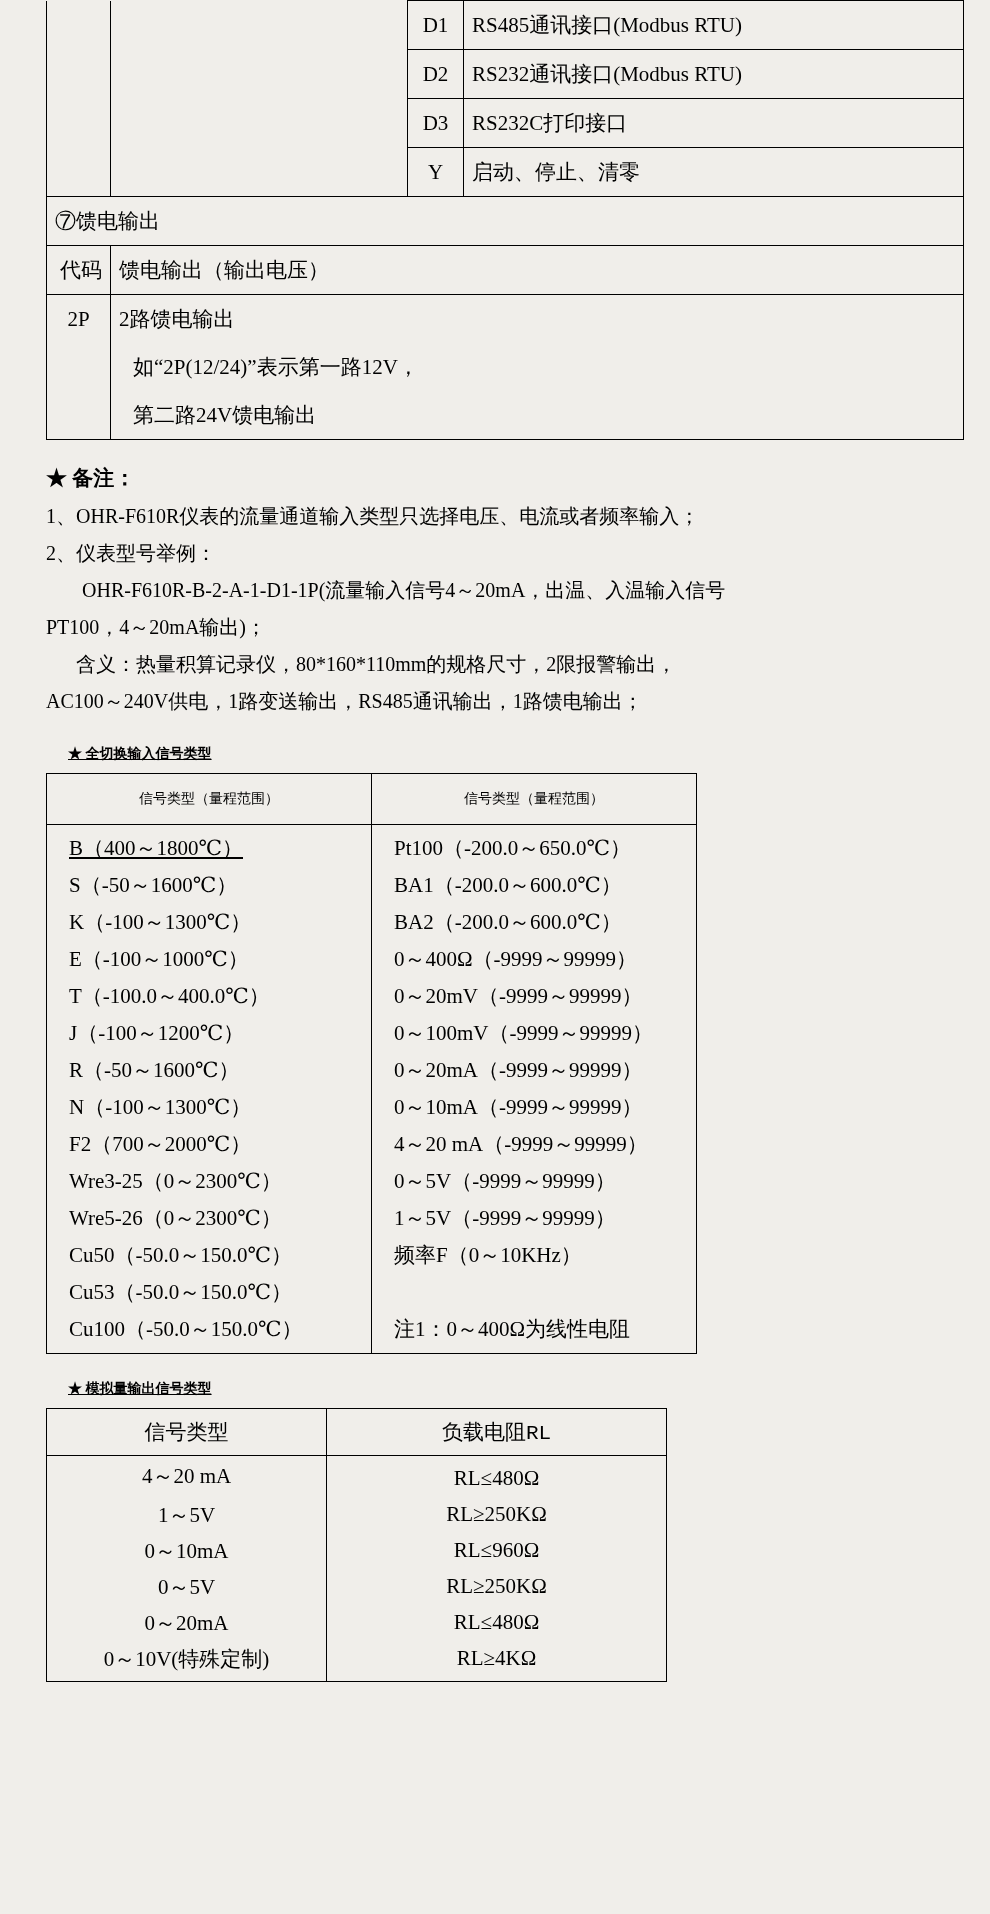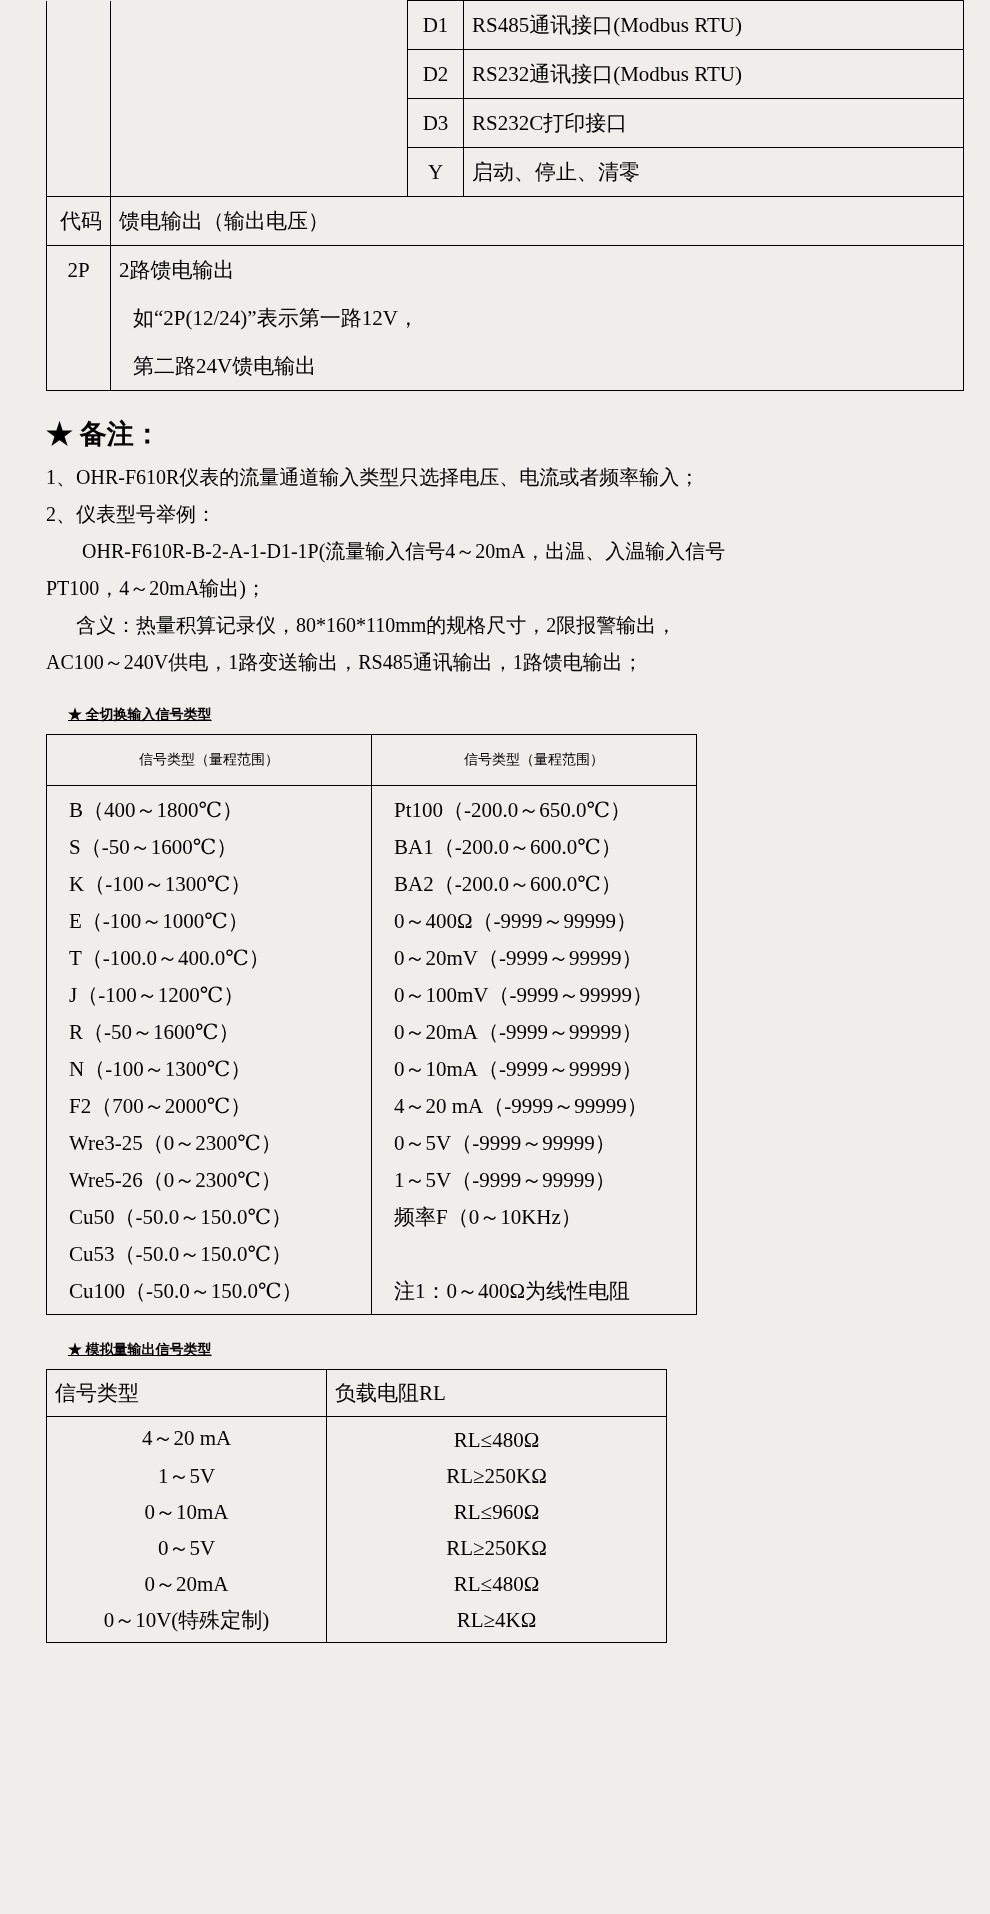--- a/index.html
+++ b/index.html
@@ -63,21 +63,21 @@
 
   
   .remarks {
     margin: 20px 0 0 46px;
     width: 920px;
     font-size: 20px;
     line-height: 1.75;
   }
   .remarks .star-head {
     font-weight: bold;
-    font-size: 27px;
+    font-size: 21px;
     margin-bottom: 2px;
   }
   .remarks p {
     margin: 0 0 2px 0;
   }
   .indent1 { text-indent: 36px; }
   .indent2 { text-indent: 30px; }
 
   .section-head {
     margin: 26px 0 10px 68px;
@@ -113,23 +113,24 @@
   .signal-table .colL { width: 325px; }
   .signal-table .colR { width: 325px; }
 
   
   .analog-table {
     margin-left: 46px;
     width: 620px;
     font-size: 21px;
   }
   .analog-table th {
-    text-align: left;
-    padding: 7px 8px;
+    text-align: center;
+    padding: 7px 20px;
     height: 32px;
+    font-family: Liberation Mono, monospace;
   }
   .analog-table td {
     text-align: center;
     padding: 3px 4px;
     height: 30px;
     border-left: 1px solid #000;
     border-right: 1px solid #000;
     border-top: none;
     border-bottom: none;
   }
@@ -171,20 +172,23 @@
         <td class="blankcell"></td>
         <td class="blankcell"></td>
         <td class="code-cell">D3</td>
         <td class="cjk">RS232C打印接口</td>
       </tr>
       <tr>
         <td class="blankcell"></td>
         <td class="blankcell"></td>
         <td class="code-cell">Y</td>
         <td class="cjk">启动、停止、清零</td>
+      </tr>
+      <tr>
+        <td colspan="4" class="sec-title cjk">⑦馈电输出</td>
       </tr>
       <tr>
         <td class="hdr-code cjk">代码</td>
         <td colspan="3" class="cjk">馈电输出（输出电压）</td>
       </tr>
       <tr>
         <td class="code-cell" style="border-bottom:none;">2P</td>
         <td colspan="3" class="cjk" style="border-bottom:none;">2路馈电输出</td>
       </tr>
       <tr>
@@ -216,21 +220,21 @@
         <col class="colR">
       </colgroup>
     <thead>
       <tr>
         <th class="cjk">信号类型（量程范围）</th>
         <th class="cjk">信号类型（量程范围）</th>
       </tr>
     </thead>
     <tbody>
       <tr>
-        <td style="padding-top:8px;">B（400～1800℃）</td>
+        <td style="padding-top:8px;text-decoration:underline;">B（400～1800℃）</td>
         <td style="padding-top:8px;">Pt100（-200.0～650.0℃）</td>
       </tr>
       <tr>
         <td>S（-50～1600℃）</td>
         <td>BA1（-200.0～600.0℃）</td>
       </tr>
       <tr>
         <td>K（-100～1300℃）</td>
         <td>BA2（-200.0～600.0℃）</td>
       </tr>

